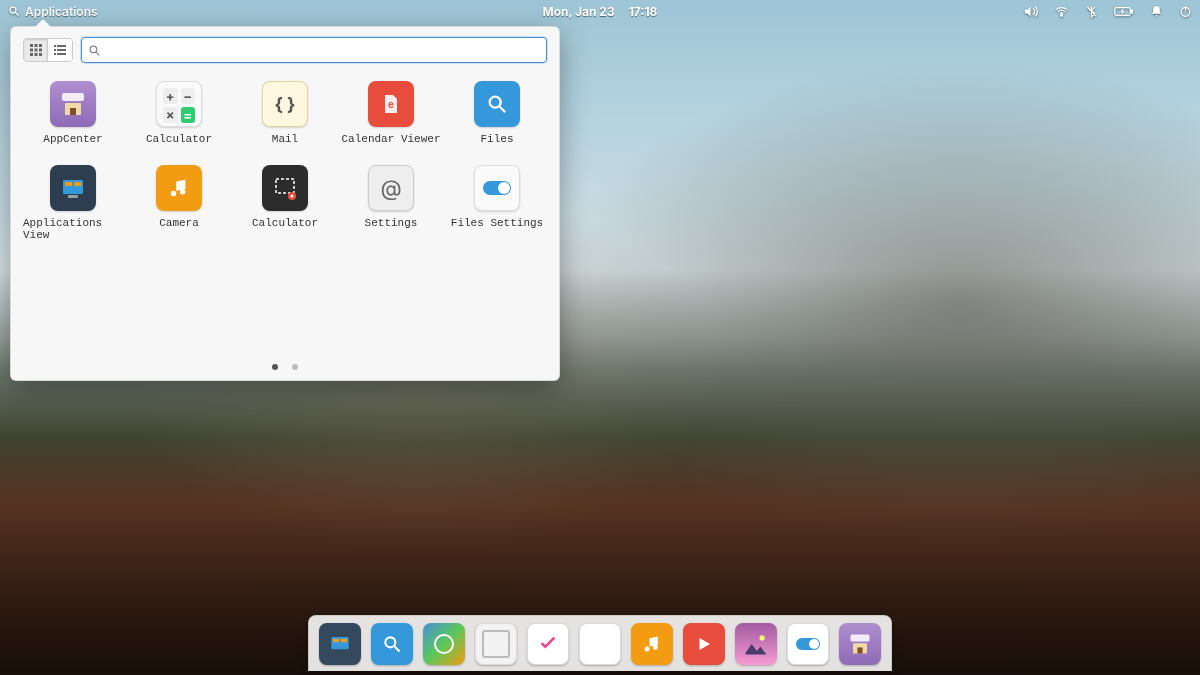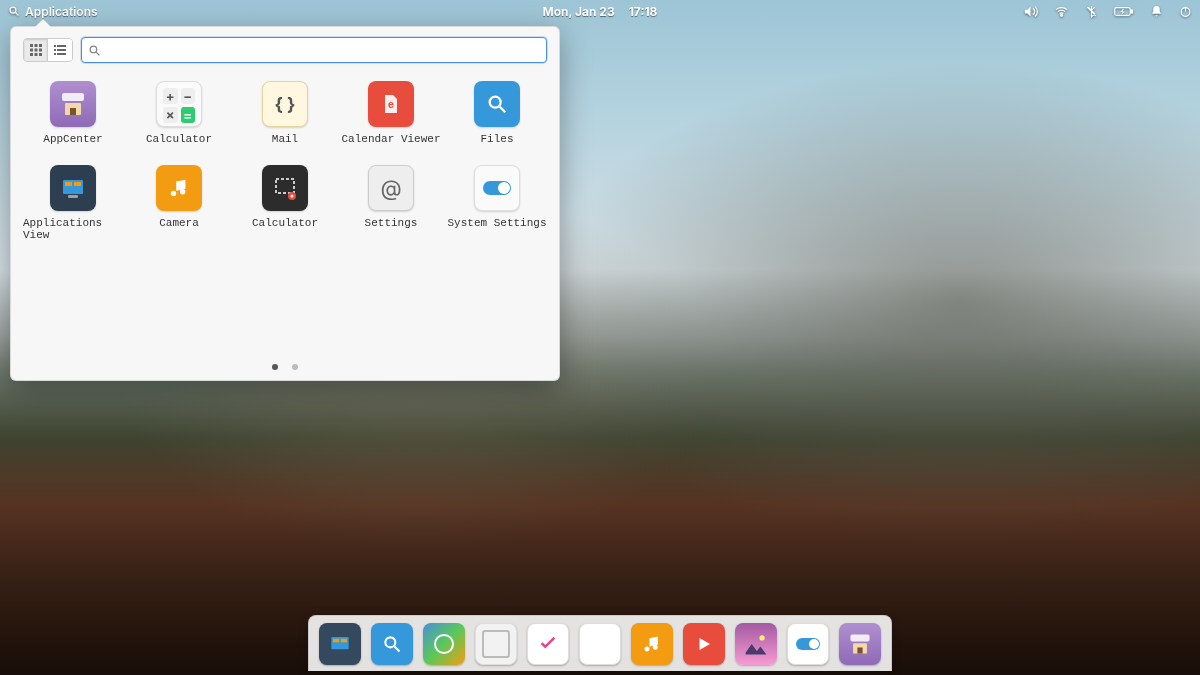--- a/index.html
+++ b/index.html
@@ -266,21 +266,21 @@
       <span class="app-label">Calculator</span>
     </div>
     <div class="app-cell">
       <div class="app-icon ic-at">@</div>
       <span class="app-label">Settings</span>
     </div>
     <div class="app-cell">
       <div class="app-icon ic-settings">
           <div class="sw"></div>
         </div>
-      <span class="app-label">System Settings</span>
+      <span class="app-label">Files Settings</span>
     </div>
   </div>
 
   <div class="pager">
     <div class="pager-dot active"></div>
     <div class="pager-dot"></div>
   </div>
 </div>
 
 <div class="dock">

